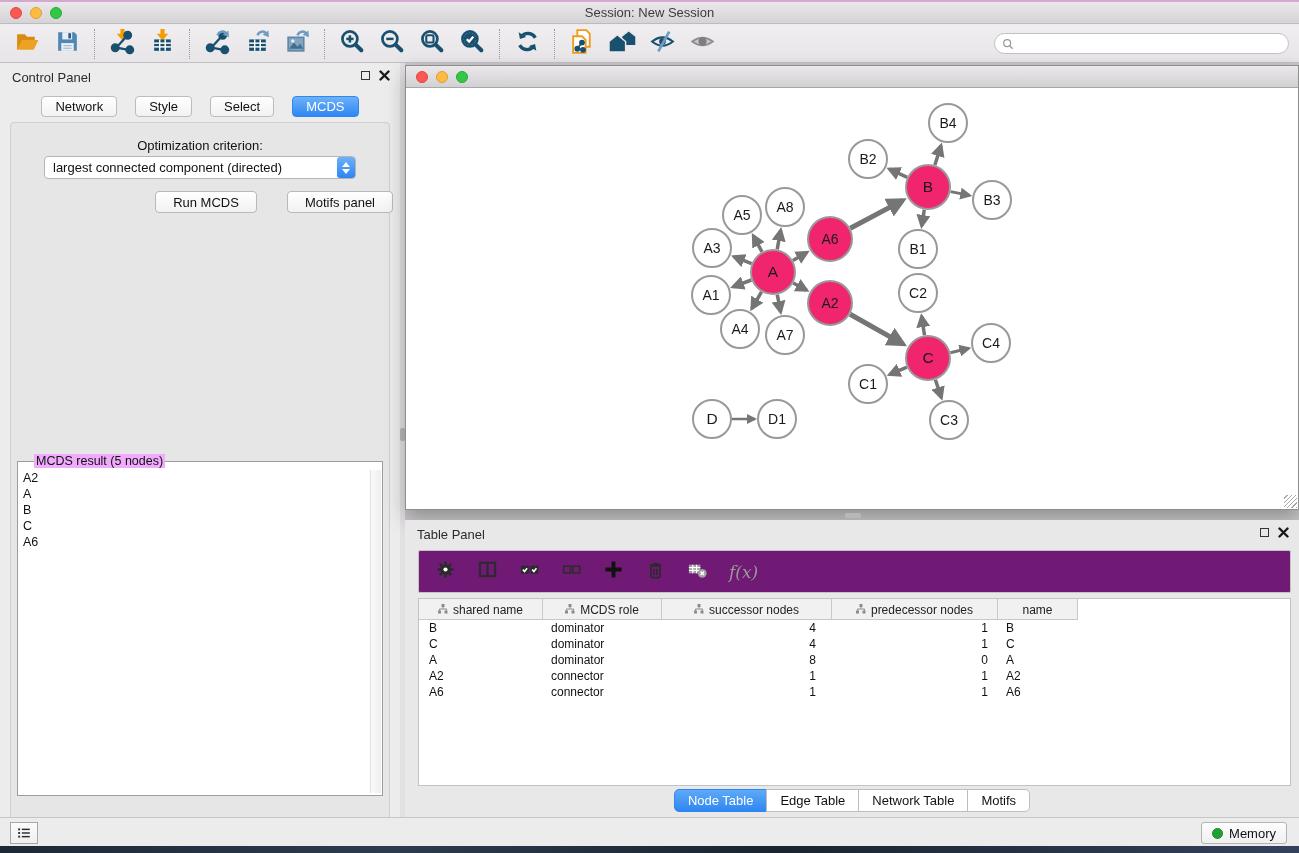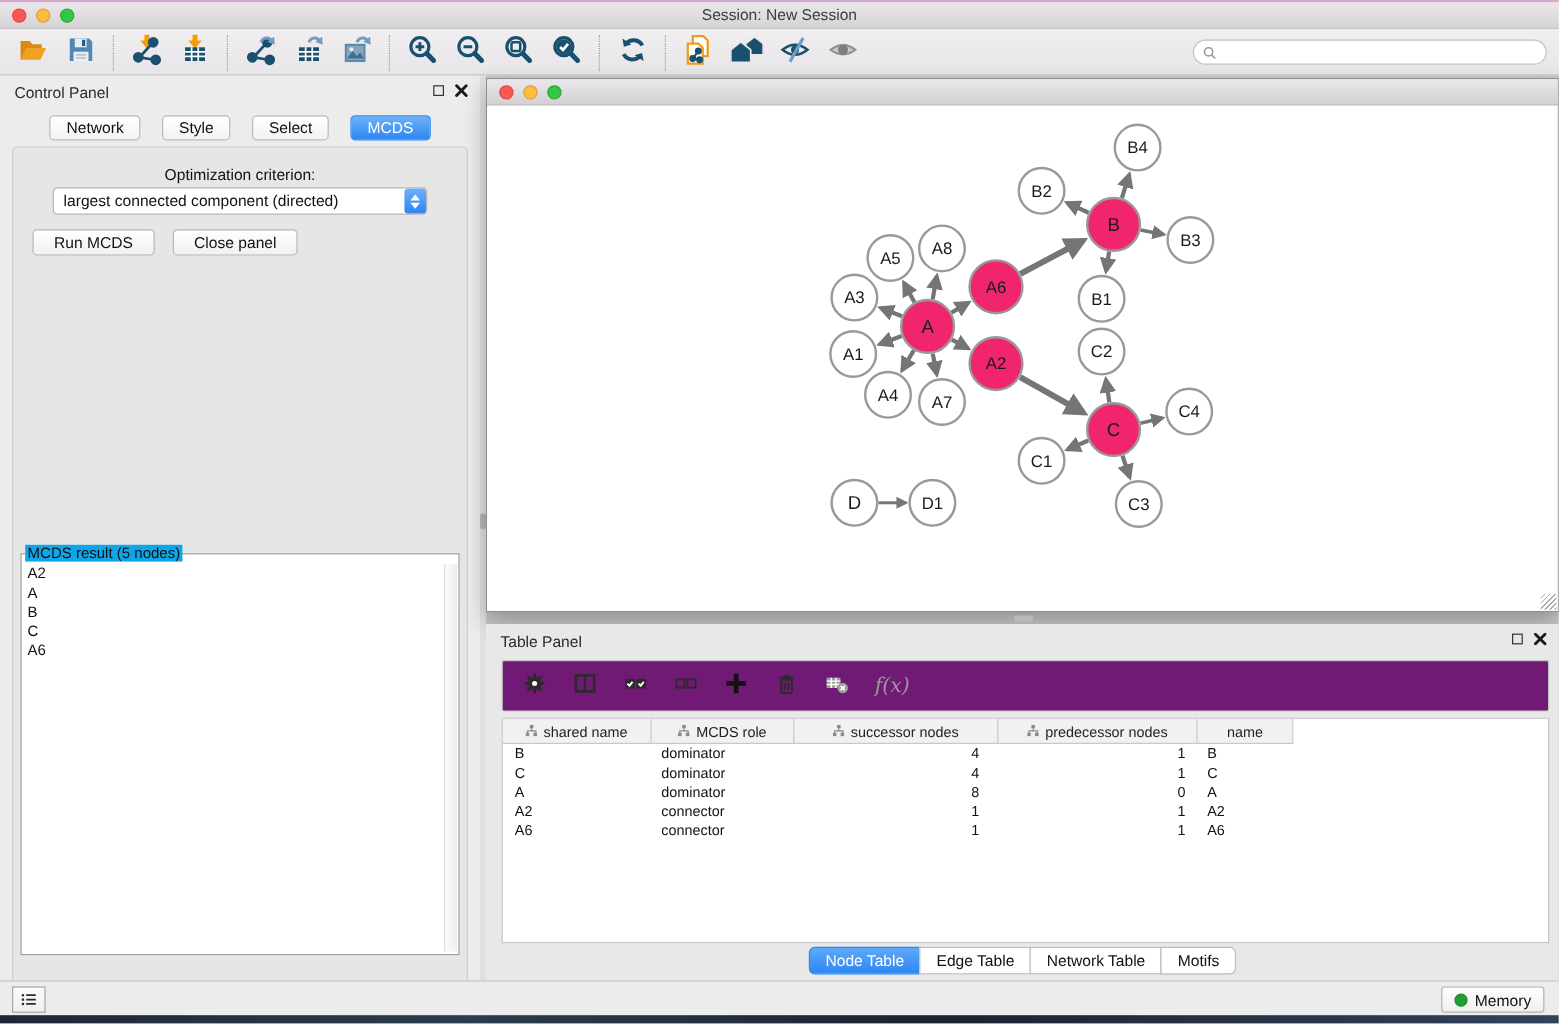--- a/index.html
+++ b/index.html
@@ -47,27 +47,27 @@
   .cp-content { position:absolute; left:10px; top:59px; width:380px; height:741px;
     background:#e6e6e6; border:1px solid #cfcfcf; border-radius:4px; }
   .opt-label { position:absolute; left:0; width:100%; top:15px; text-align:center; font-size:13px; color:#111; }
   .cp-select { position:absolute; left:33px; top:33px; width:312px; height:23px; background:#fff;
     border:1px solid #b5b5b5; border-radius:4px; display:flex; align-items:center; }
   .cp-select .sel-text { flex:1; font-size:13px; color:#111; padding-left:8px; white-space:nowrap; overflow:hidden; }
   .sel-stepper { width:18px; height:21px; margin-right:0px; border-radius:3px; background:linear-gradient(#6db2f9,#2c85f1);
     display:flex; flex-direction:column; align-items:center; justify-content:center; gap:2px; }
   .tri-up { width:0; height:0; border-left:4px solid transparent; border-right:4px solid transparent; border-bottom:5px solid #fff; }
   .tri-down { width:0; height:0; border-left:4px solid transparent; border-right:4px solid transparent; border-top:5px solid #fff; }
-  .cp-buttons { position:absolute; left:16px; top:68px; width:100%; display:flex; justify-content:flex-start; gap:15px; }
+  .cp-buttons { position:absolute; left:4px; top:68px; width:100%; display:flex; justify-content:flex-end; gap:30px; }
   .aq-btn { font-size:13px; color:#111; background:linear-gradient(#ffffff,#f1f1f1); border:1px solid #b9b9b9;
     border-radius:4px; padding:2px 17px; height:22px; display:flex; align-items:center; }
 
   .mcds-fieldset { position:absolute; left:6px; top:331px; width:366px; height:342px;
     border:1px solid #9d9d9d; background:#fff; }
-  .mcds-fieldset legend { font-size:12.5px; color:#111; background:#0ea5e9; padding:0 2px; margin-left:3px; }
+  .mcds-fieldset legend { font-size:12.5px; color:#111; background:#f0abfc; padding:0 2px; margin-left:16px; }
   .mcds-list { position:absolute; left:1px; top:2px; bottom:2px; right:13px; overflow:hidden; }
   .mcds-item { font-size:12.5px; color:#111; line-height:16px; padding-left:4px; }
   .mcds-scroll { position:absolute; top:2px; bottom:2px; right:1px; width:11px;
     background:linear-gradient(90deg,#fafafa,#eeeeee); border-left:1px solid #e0e0e0; }
 
   
   .vsplit { position:absolute; left:400px; top:63px; width:5px; height:754px; background:#e2e0e2; }
   .vsplit .handle { position:absolute; left:0px; top:365px; width:5px; height:13px; background:#b9b7b9; border-radius:2px; }
 
   
@@ -329,21 +329,21 @@
       <div class="opt-label">Optimization criterion:</div>
       <div class="cp-select">
         <span class="sel-text">largest connected component (directed)</span>
         <span class="sel-stepper">
             <span class="tri-up"></span>
             <span class="tri-down"></span>
           </span>
       </div>
       <div class="cp-buttons">
         <button class="aq-btn">Run MCDS</button>
-        <button class="aq-btn">Close panel</button>
+        <button class="aq-btn">Motifs panel</button>
       </div>
       <fieldset class="mcds-fieldset">
         <legend>MCDS result (5 nodes)</legend>
         <div class="mcds-list" id="mcds-list">
             <div class="mcds-item">A2</div>
             <div class="mcds-item">A</div>
             <div class="mcds-item">B</div>
             <div class="mcds-item">C</div>
             <div class="mcds-item">A6</div>
           </div>

